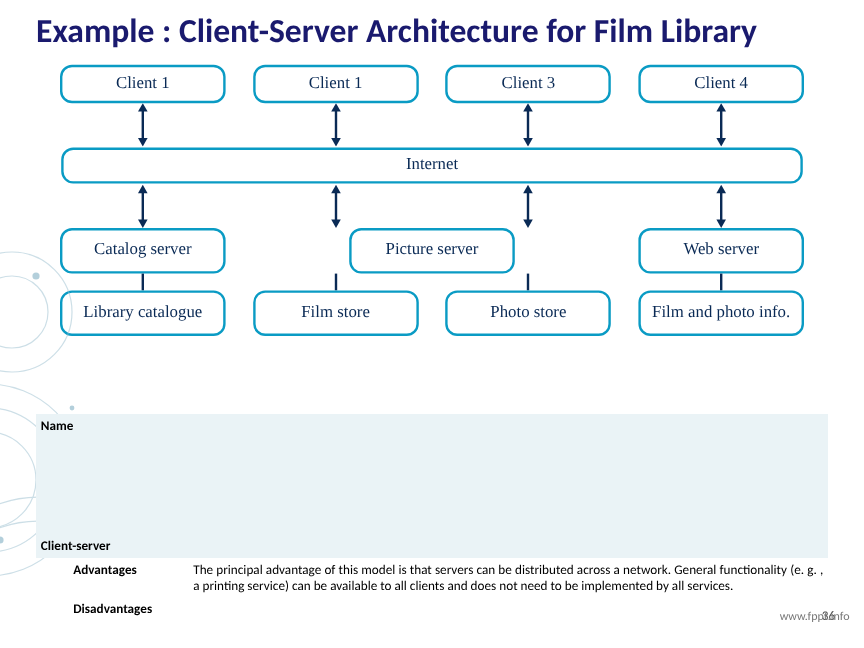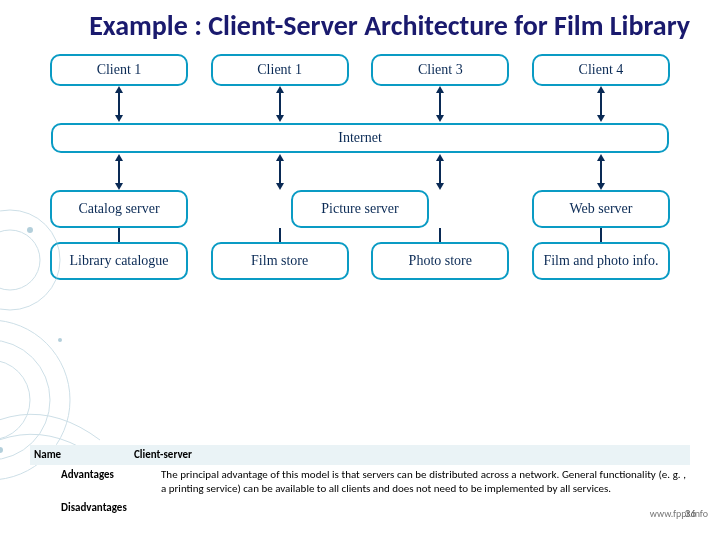--- a/index.html
+++ b/index.html
@@ -11,21 +11,21 @@
     overflow: hidden;
   }
   
   .bg-deco {
     position: absolute; left: -40px; top: 200px;
     width: 140px; height: 300px;
     pointer-events: none;
     opacity: 0.5;
   }
   .title {
-    text-align: right;
+    text-align: left;
     font-size: 28px;
     font-weight: 700;
     color: #1a1a6e;
     padding: 10px 30px 8px 30px;
     line-height: 1.15;
   }
   .diagram {
     width: 620px;
     margin: 4px auto 8px auto;
   }
@@ -61,21 +61,21 @@
   }
   .plain-line { height: 36px; width: 2px; background:#0a2a55; margin:0 auto; display:block; }
   
   .tbl {
     position: absolute;
     left: 30px; right: 30px; bottom: 22px;
     font-size: 11px;
     line-height: 1.25;
   }
   .tbl-row { display:flex; }
-  .tbl-row.odd { background:#eaf3f6; }
+  .tbl-row.odd { background:#eaf3f6;flex-direction:column; }
   .tbl-row.even { background:#fff;margin-left:27px; }
   .tbl-cell-label { flex:0 0 100px; font-weight:700; padding:3px 4px; }
   .tbl-cell-val   { flex:1; padding:3px 4px; }
   .tbl-cell-val.bold { font-weight:700; }
   .tbl-cell-val.justify { text-align: justify; }
   .footer-link {
     position:absolute; right:12px; bottom:20px;
     font-size:10px; color:#777;
   }
   .page-num {

